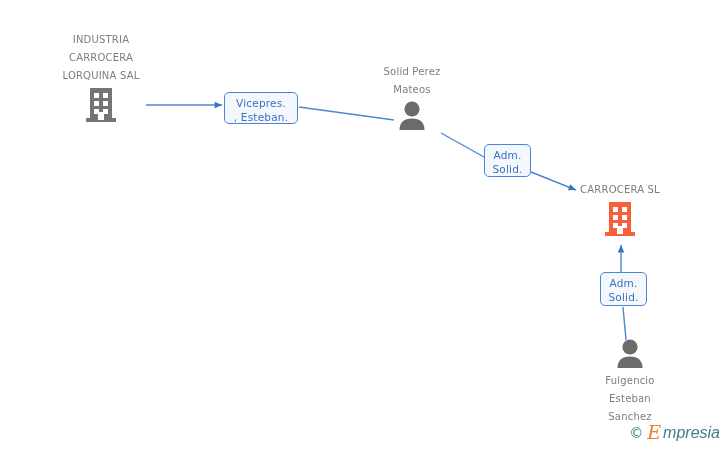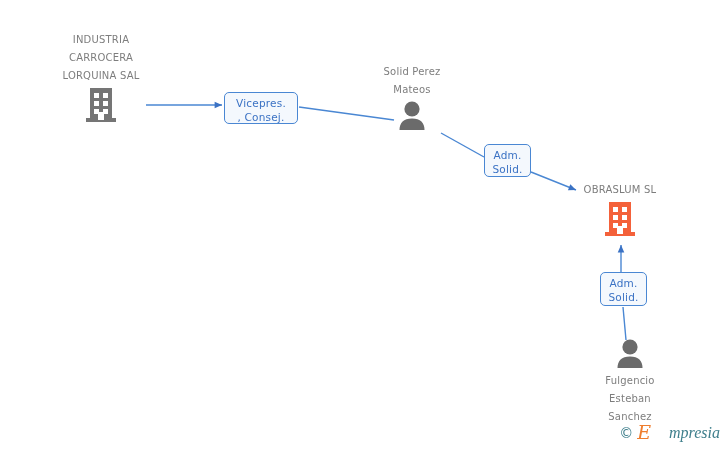--- a/index.html
+++ b/index.html
@@ -84,26 +84,25 @@
   }
   #watermark .wm-e {
     font-family: "DejaVu Serif", serif;
     font-style: italic;
     font-size: 19px;
     color: #ef7d2e;
     line-height: 1;
     margin-right: -2px;
   }
   #watermark .wm-rest {
-    font-family: Liberation Serif, serif;
+    font-family: Liberation Sans, sans-serif;
     font-style: italic;
     font-size: 16px;
     color: #3f7f8c;
     line-height: 1;
-    margin-left: 16px;
   }
 </style>
 </head>
 <body>
 
 <div id="canvas">
 
   <svg id="edges" viewBox="0 0 728 450" width="728" height="450">
     <defs>
       <marker id="arrow-left" markerWidth="9" markerHeight="9" refX="8" refY="4.5" orient="auto-start-reverse" markerUnits="userSpaceOnUse">
@@ -150,21 +149,21 @@
   <div class="node" style="left:412px; top:63px;">
     <div class="node-label">Solid Perez
 Mateos</div>
     <svg class="person-svg" width="34" height="32" viewBox="0 0 34 32">
       <circle cx="17" cy="10" r="7.6" fill="#6b6b6b"></circle>
       <path d="M17,19.5 C25.5,19.5 29.5,23.8 29.5,31 L4.5,31 C4.5,23.8 8.5,19.5 17,19.5 Z" fill="#6b6b6b"></path>
     </svg>
   </div>
 
   <div class="node" style="left:620px; top:181px;">
-    <div class="node-label company">OBRASLUM SL</div>
+    <div class="node-label company">CARROCERA SL</div>
     <svg class="node-icon" width="34" height="38" viewBox="0 0 34 38">
       <rect x="6" y="3" width="22" height="32" fill="#f4613a"></rect>
       <rect x="2" y="33" width="30" height="4" fill="#f4613a"></rect>
       <rect x="10" y="8" width="5" height="5" fill="#ffffff"></rect>
       <rect x="19" y="8" width="5" height="5" fill="#ffffff"></rect>
       <rect x="10" y="16" width="5" height="5" fill="#ffffff"></rect>
       <rect x="19" y="16" width="5" height="5" fill="#ffffff"></rect>
       <rect x="10" y="24" width="5" height="5" fill="#ffffff"></rect>
       <rect x="19" y="24" width="5" height="5" fill="#ffffff"></rect>
       <rect x="14" y="27" width="6" height="8" fill="#ffffff"></rect>
@@ -175,21 +174,21 @@
     <svg class="person-svg" width="34" height="32" viewBox="0 0 34 32">
       <circle cx="17" cy="10" r="7.6" fill="#6b6b6b"></circle>
       <path d="M17,19.5 C25.5,19.5 29.5,23.8 29.5,31 L4.5,31 C4.5,23.8 8.5,19.5 17,19.5 Z" fill="#6b6b6b"></path>
     </svg>
     <div class="node-label" style="margin-top:3px;">Fulgencio
 Esteban
 Sanchez</div>
   </div>
 
   <div class="rel-box" style="left:224px; top:92px; width:74px; height:32px;">Vicepres.
-, Consej.</div>
+, Esteban.</div>
 
   <div class="rel-box" style="left:484px; top:144px; width:47px; height:33px;">Adm.
 Solid.</div>
 
   <div class="rel-box" style="left:600px; top:272px; width:47px; height:34px;">Adm.
 Solid.</div>
 
   <div id="watermark">
     <span class="wm-c">©</span>
     <span class="wm-e">E</span>

